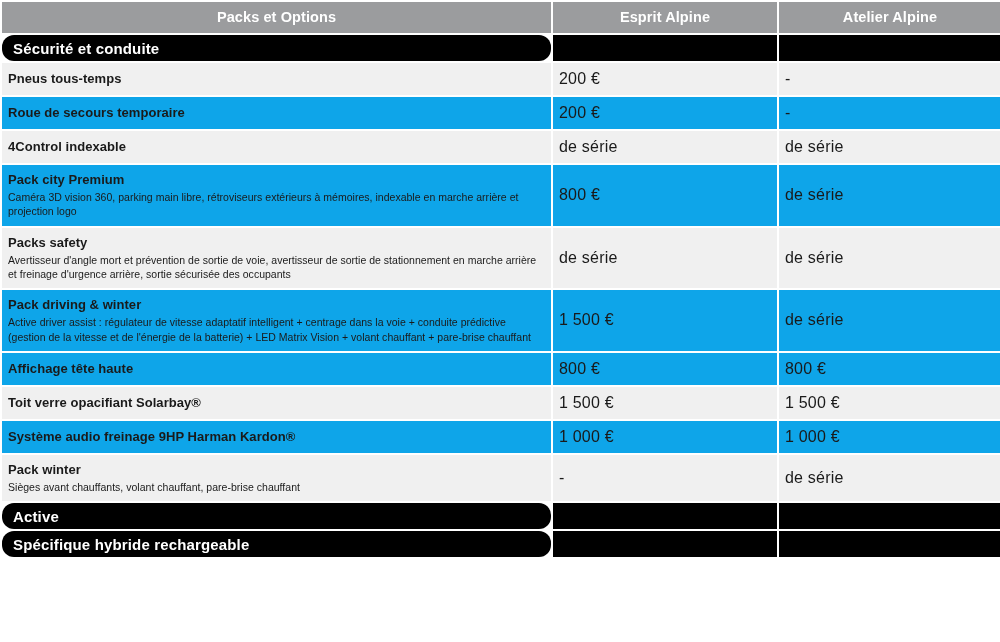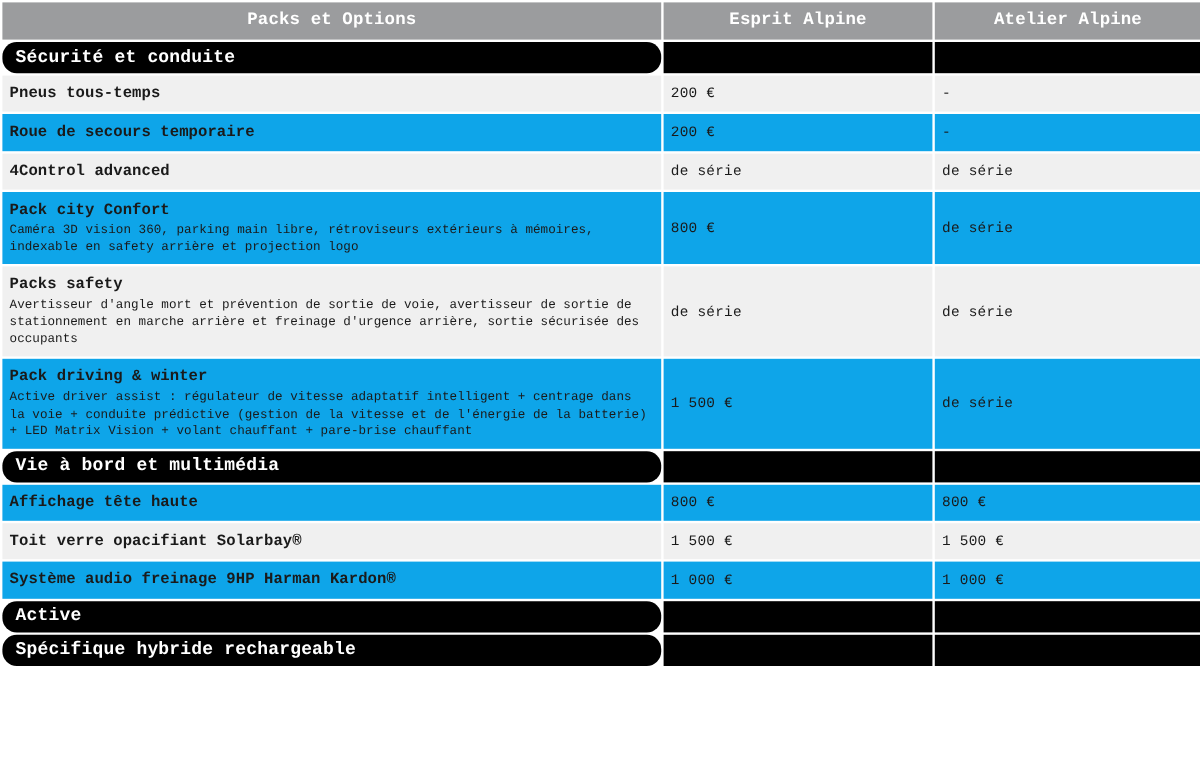--- a/index.html
+++ b/index.html
@@ -11,21 +11,20 @@
     width: 1000px;
     height: 642px;
     font-family: "Liberation Sans", sans-serif;
     color: #1a1a1a;
     overflow: hidden;
   }
   #table-root {
     width: 1000px;
     height: 548px;
     position: relative;
-    font-family: Liberation Mono, monospace;
   }
   table.spec-table {
     width: 997px;
     border-collapse: separate;
     border-spacing: 2px 2px;
     table-layout: fixed;
     margin: 0;
   }
   col.col-feature { width: 549px; }
   col.col-esprit  { width: 224px; }
@@ -79,21 +78,21 @@
     letter-spacing: 0.05px;
   }
   .feature-sub {
     font-size: 10.5px;
     font-weight: normal;
     line-height: 1.35;
     margin-top: 2px;
     letter-spacing: 0.02px;
   }
   td.value-cell {
-    font-size: 12px;
+    font-size: 16px;
     font-weight: normal;
     letter-spacing: 0.2px;
   }
 </style>
 </head>
 <body>
 
 <div id="table-root">
   <table class="spec-table">
     <colgroup>
@@ -123,74 +122,77 @@
         </tr>
         <tr class="data-row shade-dark">
           <td class="feature-cell">
             <div class="feature-title">Roue de secours temporaire</div>
           </td>
           <td class="value-cell">200 €</td>
           <td class="value-cell">-</td>
         </tr>
         <tr class="data-row shade-light">
           <td class="feature-cell">
-            <div class="feature-title">4Control advanced</div>
-          </td>
-          <td class="value-cell">de série</td>
-          <td class="value-cell">de série</td>
-        </tr>
-        <tr class="data-row shade-dark">
-          <td class="feature-cell">
-            <div class="feature-title">Pack city Confort</div>
-            <div class="feature-sub">Caméra 3D vision 360, parking main libre, rétroviseurs extérieurs à mémoires, indexable en safety arrière et projection logo</div>
+            <div class="feature-title">4Control indexable</div>
+          </td>
+          <td class="value-cell">de série</td>
+          <td class="value-cell">de série</td>
+        </tr>
+        <tr class="data-row shade-dark">
+          <td class="feature-cell">
+            <div class="feature-title">Pack city Premium</div>
+            <div class="feature-sub">Caméra 3D vision 360, parking main libre, rétroviseurs extérieurs à mémoires, indexable en marche arrière et projection logo</div>
           </td>
           <td class="value-cell">800 €</td>
           <td class="value-cell">de série</td>
         </tr>
         <tr class="data-row shade-light">
           <td class="feature-cell">
             <div class="feature-title">Packs safety</div>
             <div class="feature-sub">Avertisseur d'angle mort et prévention de sortie de voie, avertisseur de sortie de stationnement en marche arrière et freinage d'urgence arrière, sortie sécurisée des occupants</div>
           </td>
           <td class="value-cell">de série</td>
           <td class="value-cell">de série</td>
         </tr>
         <tr class="data-row shade-dark">
           <td class="feature-cell">
             <div class="feature-title">Pack driving &amp; winter</div>
             <div class="feature-sub">Active driver assist : régulateur de vitesse adaptatif intelligent + centrage dans la voie + conduite prédictive (gestion de la vitesse et de l'énergie de la batterie) + LED Matrix Vision + volant chauffant + pare-brise chauffant</div>
           </td>
           <td class="value-cell">1 500 €</td>
           <td class="value-cell">de série</td>
         </tr>
-        <tr class="section-row">
-          <td class="section-title">Vie à bord et multimédia</td>
-          <td></td>
-          <td></td>
-        </tr>
         <tr class="data-row shade-dark">
           <td class="feature-cell">
             <div class="feature-title">Affichage tête haute</div>
           </td>
           <td class="value-cell">800 €</td>
           <td class="value-cell">800 €</td>
         </tr>
         <tr class="data-row shade-light">
           <td class="feature-cell">
             <div class="feature-title">Toit verre opacifiant Solarbay®</div>
           </td>
           <td class="value-cell">1 500 €</td>
           <td class="value-cell">1 500 €</td>
         </tr>
         <tr class="data-row shade-dark">
           <td class="feature-cell">
             <div class="feature-title">Système audio freinage 9HP Harman Kardon®</div>
           </td>
           <td class="value-cell">1 000 €</td>
           <td class="value-cell">1 000 €</td>
+        </tr>
+        <tr class="data-row shade-light">
+          <td class="feature-cell">
+            <div class="feature-title">Pack winter</div>
+            <div class="feature-sub">Sièges avant chauffants, volant chauffant, pare-brise chauffant</div>
+          </td>
+          <td class="value-cell">-</td>
+          <td class="value-cell">de série</td>
         </tr>
         <tr class="section-row">
           <td class="section-title">Active</td>
           <td></td>
           <td></td>
         </tr>
         <tr class="section-row">
           <td class="section-title">Spécifique hybride rechargeable</td>
           <td></td>
           <td></td>

